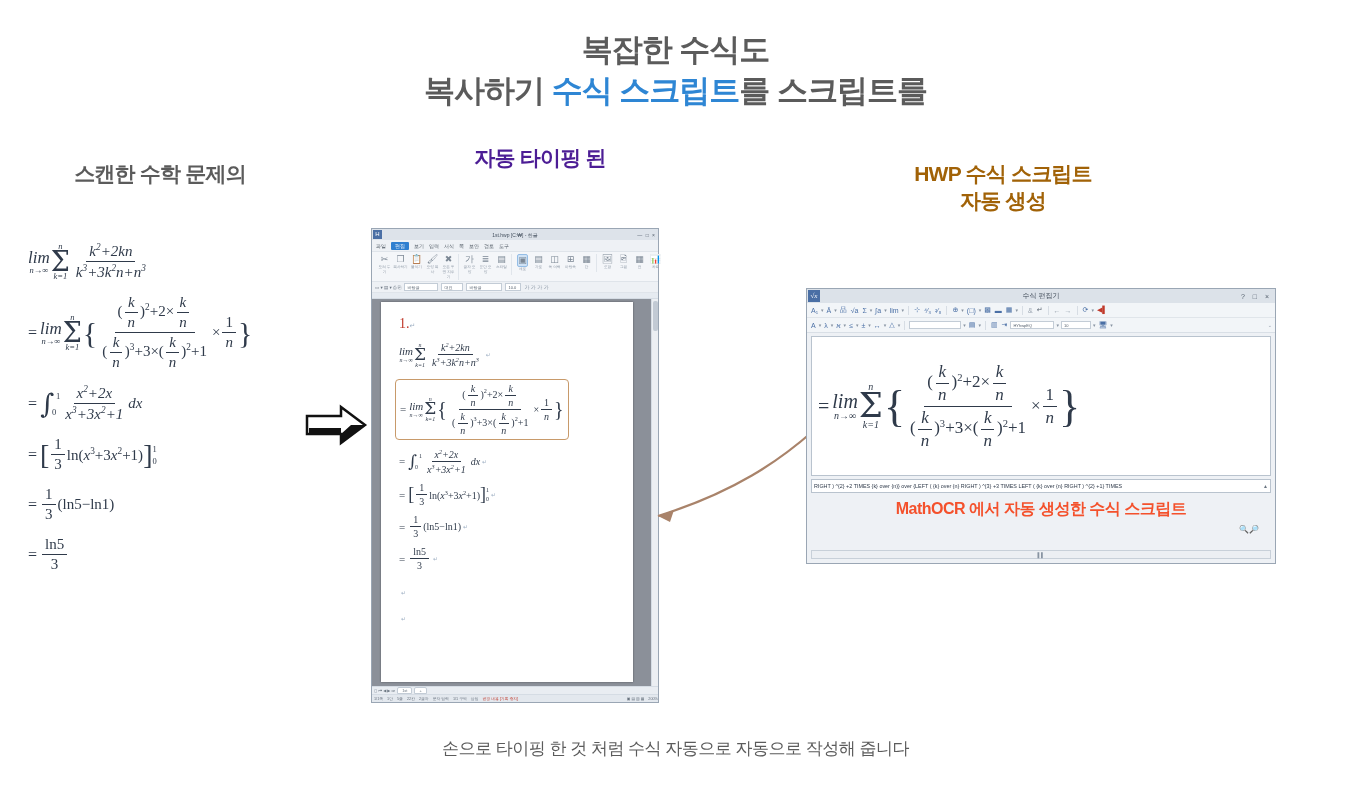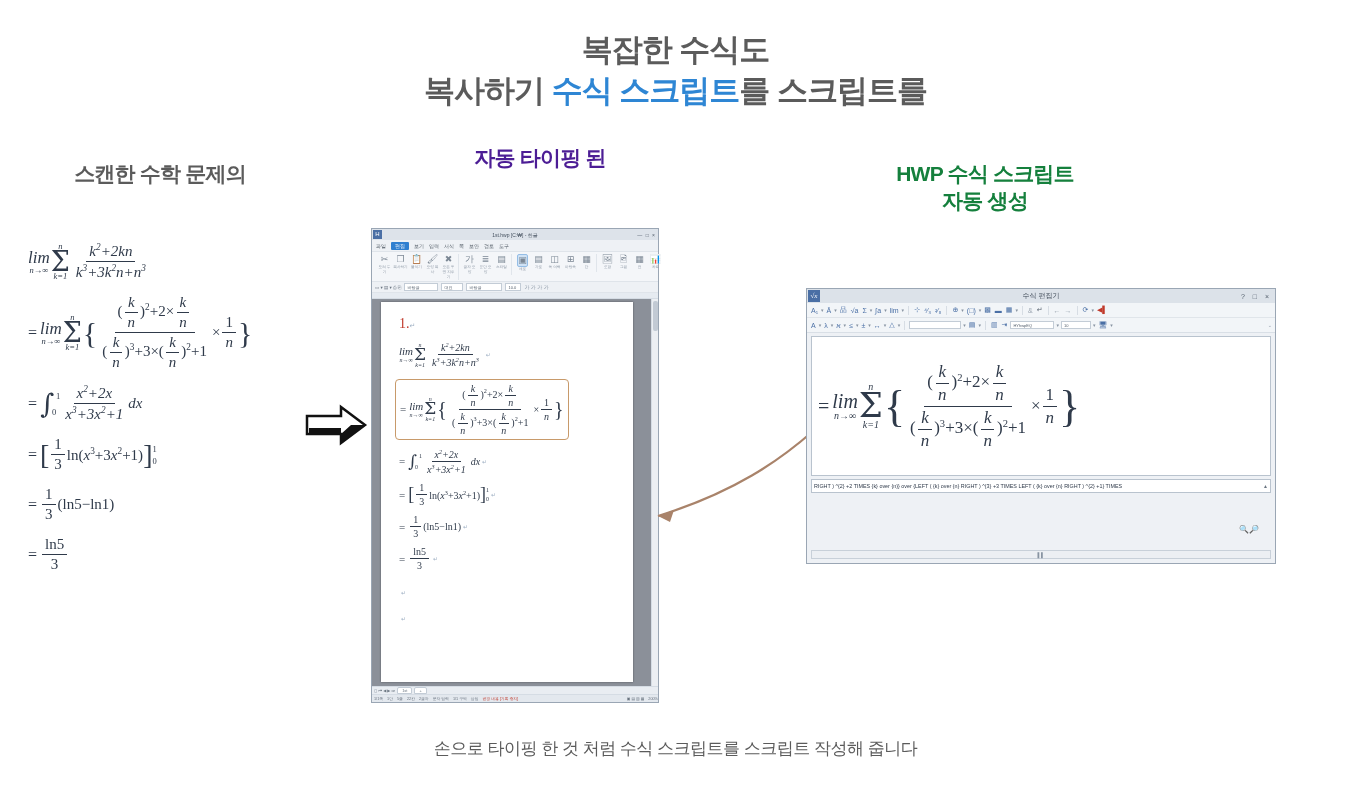--- a/index.html
+++ b/index.html
@@ -22,21 +22,21 @@
   }
   .headline .accent { color:#2e86d4;text-align:center; }
 
   
   .col-title {
     position:absolute; text-align:center; font-weight:bold;
     font-size:21px; line-height:1.3; letter-spacing:-0.8px;
   }
   #title-left  { left:10px;  top:160px; width:300px; color:#5b5b5b; }
   #title-mid   { left:415px; top:144px; width:250px; color:#4c1d95; }
-  #title-right { left:830px; top:160px; width:310px; color:#15803d; }
+  #title-right { left:848px; top:160px; width:310px; color:#a16207; }
 
   
   .formulas {
     position:absolute; left:28px; top:242px; width:240px;
     color:#2f3a4a; font-family:"Liberation Serif","DejaVu Serif",serif;
   }
   .fline { display:flex; align-items:center; margin-bottom:13px; font-size:15px; }
   .eq { margin-right:3px; font-size:16px; }
 
   
@@ -709,23 +709,24 @@
         <span class="den it">n</span>
       </span>
     <span style="font-size:44px;font-weight:200">}</span>
   </div>
 
   <div class="eq-script">
     <span>RIGHT ) ^{2} +2 TIMES  {k} over {n}} over {LEFT ( {k} over {n} RIGHT ) ^{3} +3 TIMES  LEFT ( {k} over {n} RIGHT ) ^{2} +1} TIMES</span>
     <span class="sarrow">▲</span>
   </div>
 
+  <div class="eq-note">MathOCR 에서 자동 생성한 수식 스크립트</div>
 
   <div class="eq-zoom">
     <span>🔍</span><span>🔎</span>
   </div>
 
   <div class="eq-hscroll">
     <span>▌▌</span>
   </div>
 </div>
 
-<div id="caption">손으로 타이핑 한 것 처럼 수식 스크립트를 스크립트 작성해 줍니다</div>
+<div id="caption">손으로 타이핑 한 것 처럼 수식 자동으로 자동으로 작성해 줍니다</div>
 
 </body></html>

